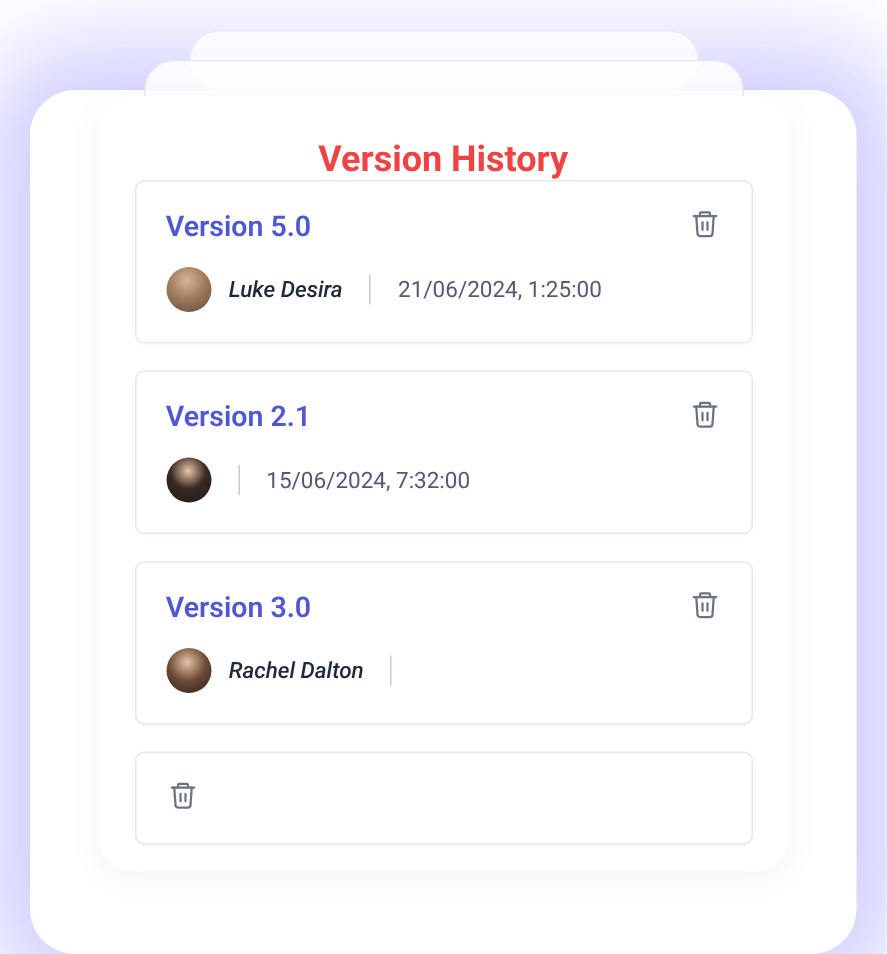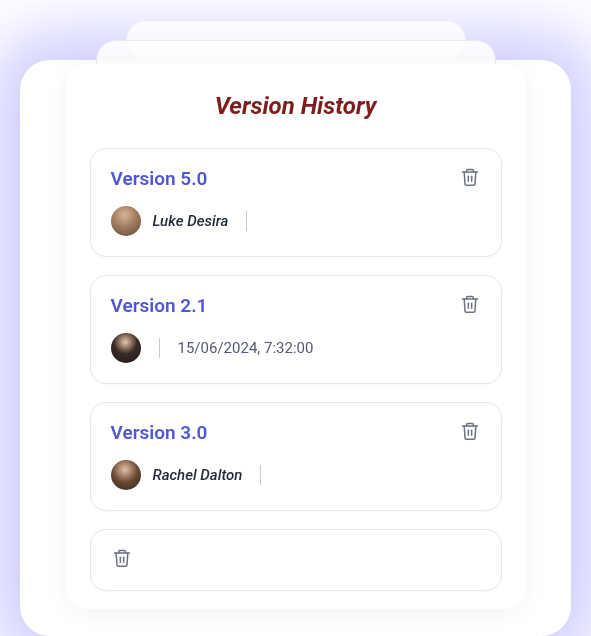--- a/index.html
+++ b/index.html
@@ -67,27 +67,25 @@
       background: #fff;
       border-radius: 22px;
       z-index: 3;
       padding: 28px 24px 0 24px;
       box-shadow: 0 4px 24px rgba(0,0,0,0.05);
     }
     .title {
       text-align: center;
       font-size: 24px;
       font-weight: 700;
-      color: #7f1d1d;
-      margin-bottom: 28px;
-      font-style: italic;
+      color: #ef4444;
     }
     .version-item {
       border: 1px solid #e6e8f0;
-      border-radius: 16px;
+      border-radius: 6px;
       padding: 18px 20px 20px 20px;
       margin-bottom: 18px;
       background: #fff;
       box-shadow: 0 1px 3px rgba(10, 10, 40, 0.03);
     }
     .version-header {
       display: flex;
       justify-content: space-between;
       align-items: center;
       margin-bottom: 16px;
@@ -166,20 +164,21 @@
               <line x1="10" y1="11" x2="10" y2="17"></line>
                 <line x1="14" y1="11" x2="14" y2="17"></line>
             </svg>
           </span>
         </button>
       </div>
       <div class="meta-row">
         <span class="avatar av-1"></span>
         <span class="user-name">Luke Desira</span>
         <span class="divider"></span>
+        <span class="timestamp">21/06/2024, 1:25:00</span>
       </div>
     </div>
 
     <div class="version-item">
       <div class="version-header">
         <span class="version-label">Version 2.1</span>
         <button class="trash-btn">
           <span>
             <svg viewBox="0 0 24 24" fill="none" stroke="currentColor" stroke-width="1.8" stroke-linecap="round" stroke-linejoin="round">
               <path d="M3 6h18"></path>

